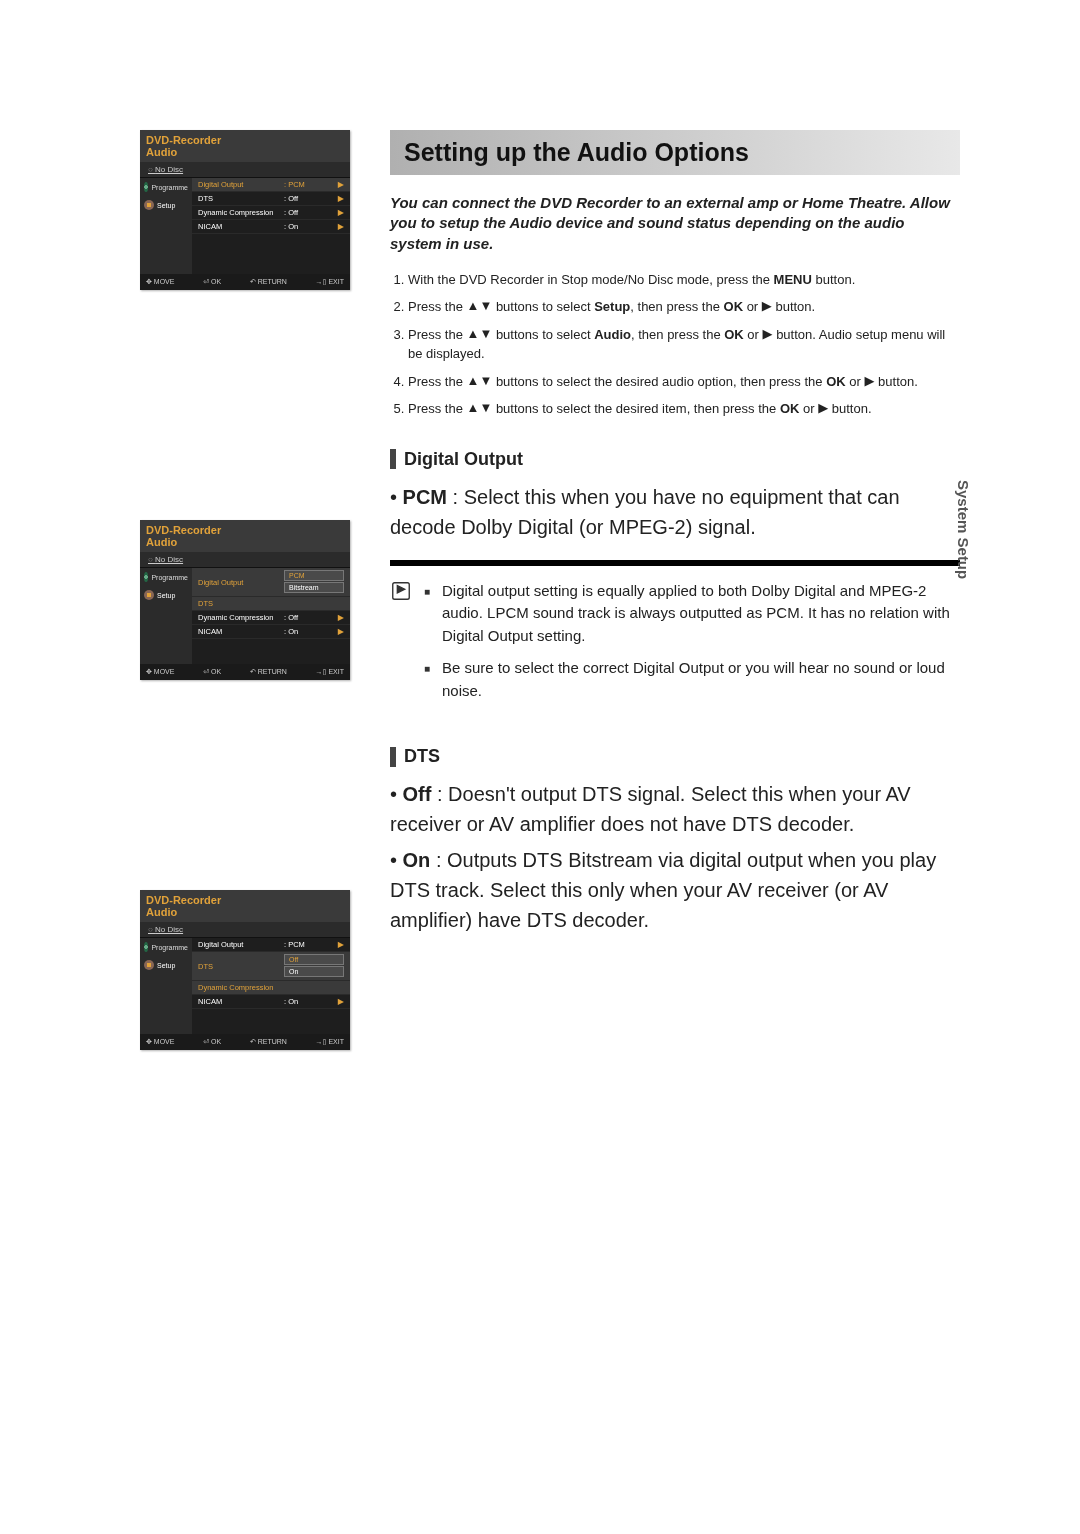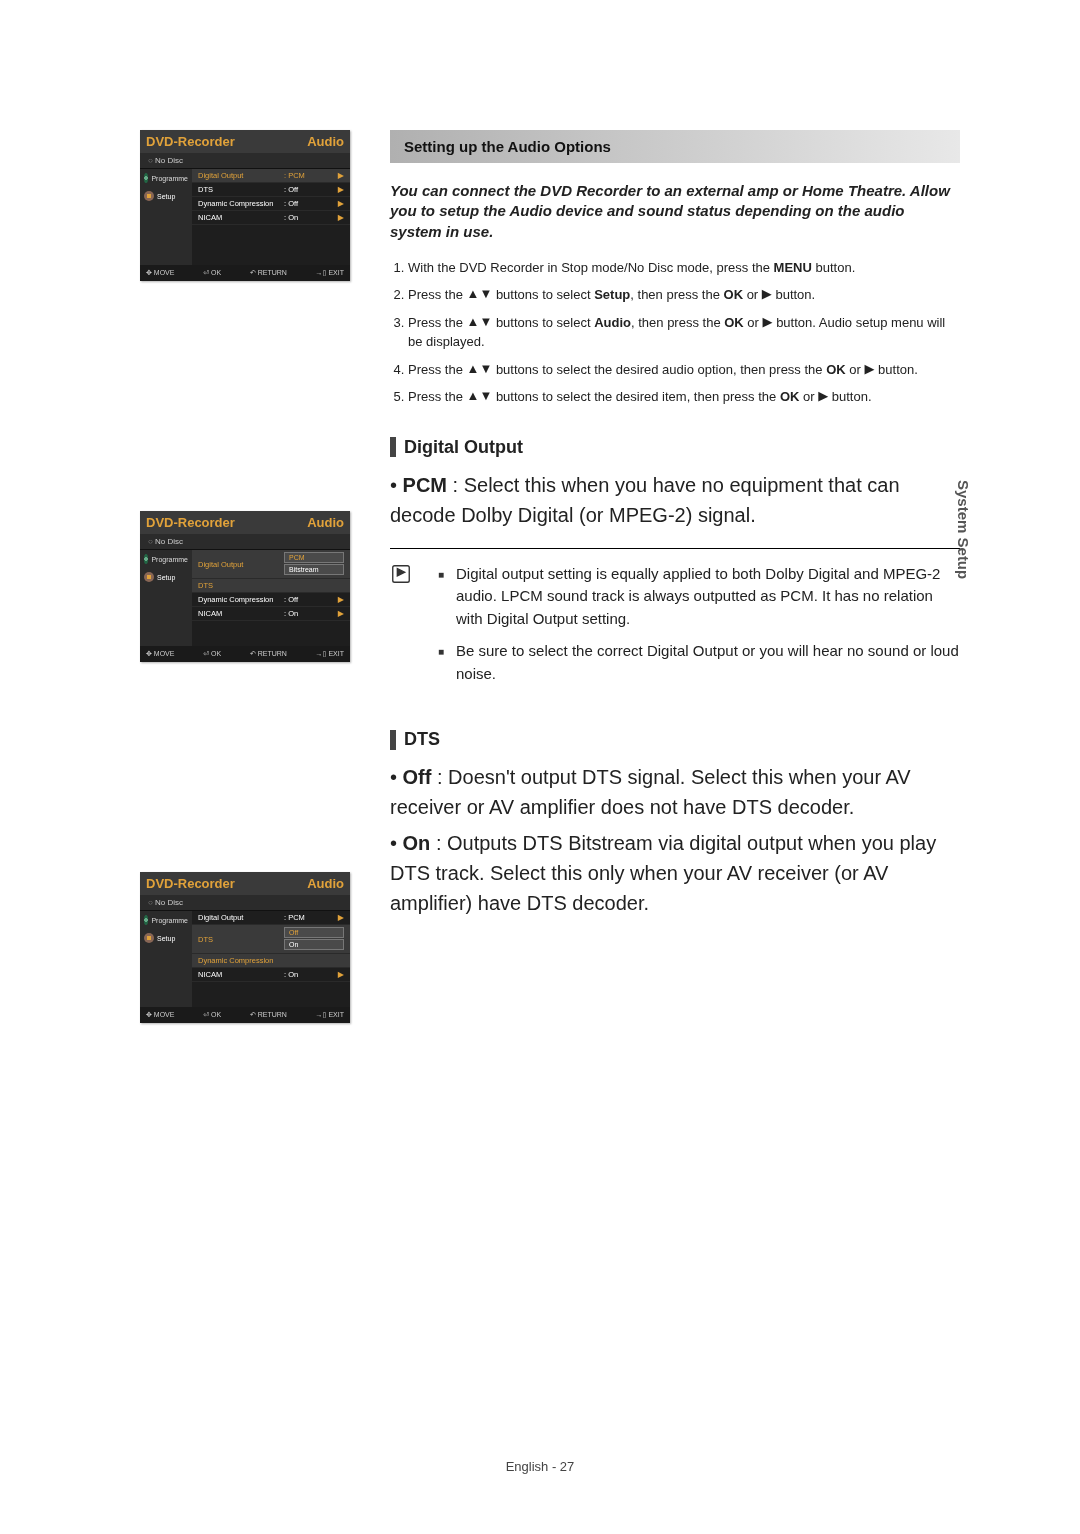--- a/index.html
+++ b/index.html
@@ -3,22 +3,22 @@
 <meta charset="utf-8">
 <style>
   body { margin:0; background:#fff; font-family:"Segoe UI",Arial,sans-serif; color:#222; }
   .page { width:1080px; height:1534px; margin:0 auto; position:relative; padding:130px 120px 40px 140px; box-sizing:border-box; }
   .columns { display:flex; gap:40px; align-items:flex-start; }
   .left-col { width:210px; flex:0 0 210px; }
   .right-col { flex:1; min-width:0; }
 
   
   .osd { width:210px; background:#2b2b2b; color:#fff; font-size:8px; margin-bottom:100px; box-shadow:1px 1px 2px rgba(0,0,0,.3);}
-  .osd-titlebar { background:#3a3a3a; display:flex; justify-content:space-between; padding:4px 6px; font-weight:bold; color:#e1a23a; font-size:13px;}
-  .osd-status { padding:3px 8px; color:#ccc; font-size:8px; border-bottom:1px solid #111;}
+  .osd-titlebar { background:#3a3a3a; display:flex; justify-content:space-between; padding:4px 6px; font-weight:bold; color:#e1a23a; font-size:11px;flex-direction:column;}
+  .osd-status { padding:3px 8px; color:#ccc; font-size:8px; border-bottom:1px solid #111;text-decoration:underline;}
   .osd-status::before{content:"○ "; color:#888;}
   .osd-body { display:flex; min-height:96px;}
   .osd-side { width:52px; background:#2b2b2b; }
   .osd-sideitem { padding:4px 4px; display:flex; align-items:center; gap:3px; font-size:7px; color:#ddd;}
   .osd-sideitem.active{color:#fff;}
   .osd-ico{width:10px;height:10px;display:inline-block;}
   .osd-ico.plus{background:radial-gradient(circle,#6a8 30%,#264 33%);border-radius:50%;}
   .osd-ico.gear{background:radial-gradient(circle,#e1a23a 30%,#865 33%);border-radius:50%;}
   .osd-main { flex:1; background:#1e1e1e; }
   .osd-row { display:flex; align-items:center; padding:2px 6px; font-size:7.5px; color:#fff; border-bottom:1px solid #2a2a2a;}
@@ -27,33 +27,33 @@
   .osd-row .arw{color:#e1a23a; font-size:8px; padding-left:4px;}
   .osd-row.hl{background:#3a3a3a;}
   .osd-row.hl .lbl,.osd-row.hl .val{color:#e1a23a;}
   .osd-dd{flex:1;}
   .osd-dd .dd-item{background:#4a4a4a;color:#fff;padding:1px 4px;margin-bottom:1px;border:1px solid #777;font-size:7px;}
   .osd-dd .dd-item.sel{color:#e1a23a;}
   .osd-footer{background:#1a1a1a; display:flex; justify-content:space-between; padding:4px 6px; font-size:7px; color:#ccc;}
   .osd-footer span::before{margin-right:2px;}
 
   
-  .banner { background:linear-gradient(to right,#b0b0b0,#e8e8e8); padding:8px 14px; font-size:15px; font-weight:bold; color:#111; margin-bottom:18px;}
+  .banner { background:linear-gradient(to right,#b0b0b0,#e8e8e8); padding:8px 14px; font-size:25px; font-weight:bold; color:#111; margin-bottom:18px;}
   .intro { font-weight:bold; font-style:italic; font-size:15px; line-height:1.35; margin-bottom:16px;}
   ol.steps { padding-left:18px; margin:0 0 30px 0; font-size:13px; line-height:1.5;}
   ol.steps li{margin-bottom:8px;}
   ol.steps b{font-weight:bold;}
   .sym{font-family:"Segoe UI Symbol",Arial; display:inline-block; transform:translateY(-1px);}
   .section-head{display:flex;align-items:center;gap:8px;margin:6px 0 12px 0;}
   .section-head .bar{width:6px;height:20px;background:#444;}
   .section-head h3{margin:0;font-size:18px;font-weight:bold;color:#222;}
   .body-text{font-size:20px;line-height:1.5;}
   .body-text p{margin:0 0 6px 0;}
   .body-text .term{font-weight:bold;}
-  .note-box{margin-top:18px;padding-top:14px;border-top:1px solid #000000;display:flex;gap:28px;font-size:15px;line-height:1.5;}
+  .note-box{margin-top:18px;padding-top:14px;border-top:6px solid #000000;display:flex;gap:14px;font-size:15px;line-height:1.5;}
   .note-ico{width:20px;flex:0 0 20px;font-size:22px;color:#333;margin-top:-2px;}
   .note-ico svg{width:22px;height:22px;}
   .note-content{flex:1;}
   .note-content ul{margin:0;padding-left:18px;list-style:none;}
   .note-content li{position:relative;margin-bottom:10px;}
   .note-content li::before{content:"■";position:absolute;left:-18px;color:#333;font-size:10px;top:4px;}
 
   .side-tab{position:absolute;right:108px;top:480px;writing-mode:vertical-rl;font-weight:bold;font-size:15px;color:#555;}
   .footer{position:absolute;bottom:60px;left:0;width:100%;text-align:center;font-size:13px;color:#444;}
 
@@ -268,14 +268,13 @@
         </div>
         <div class="body-text">
           <p>• <span class="term">Off</span><span> : Doesn't output DTS signal. Select this when your AV receiver or AV amplifier does not have DTS decoder.</span></p>
           <p>• <span class="term">On</span><span> : Outputs DTS Bitstream via digital output when you play DTS track. Select this only when your AV receiver (or AV amplifier) have DTS decoder.</span></p>
         </div>
       </div>
 
     </div>
   </div>
 
-  <div class="footer">English - 27</div>
 </div>
 
 </body></html>

